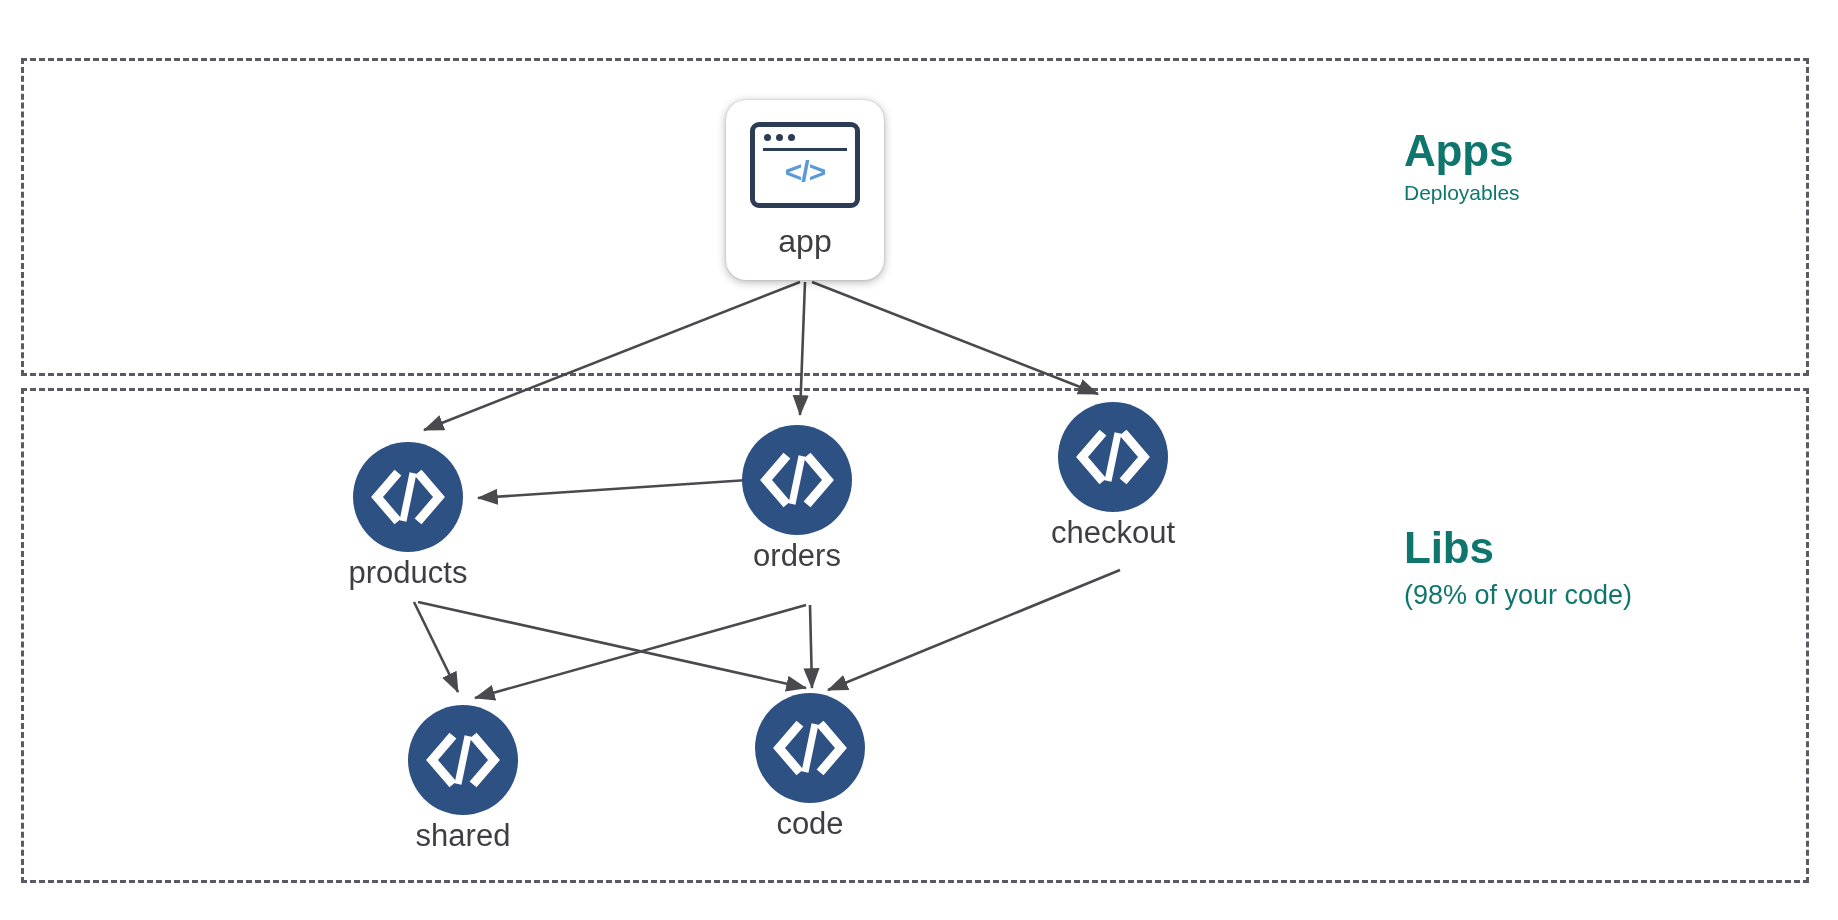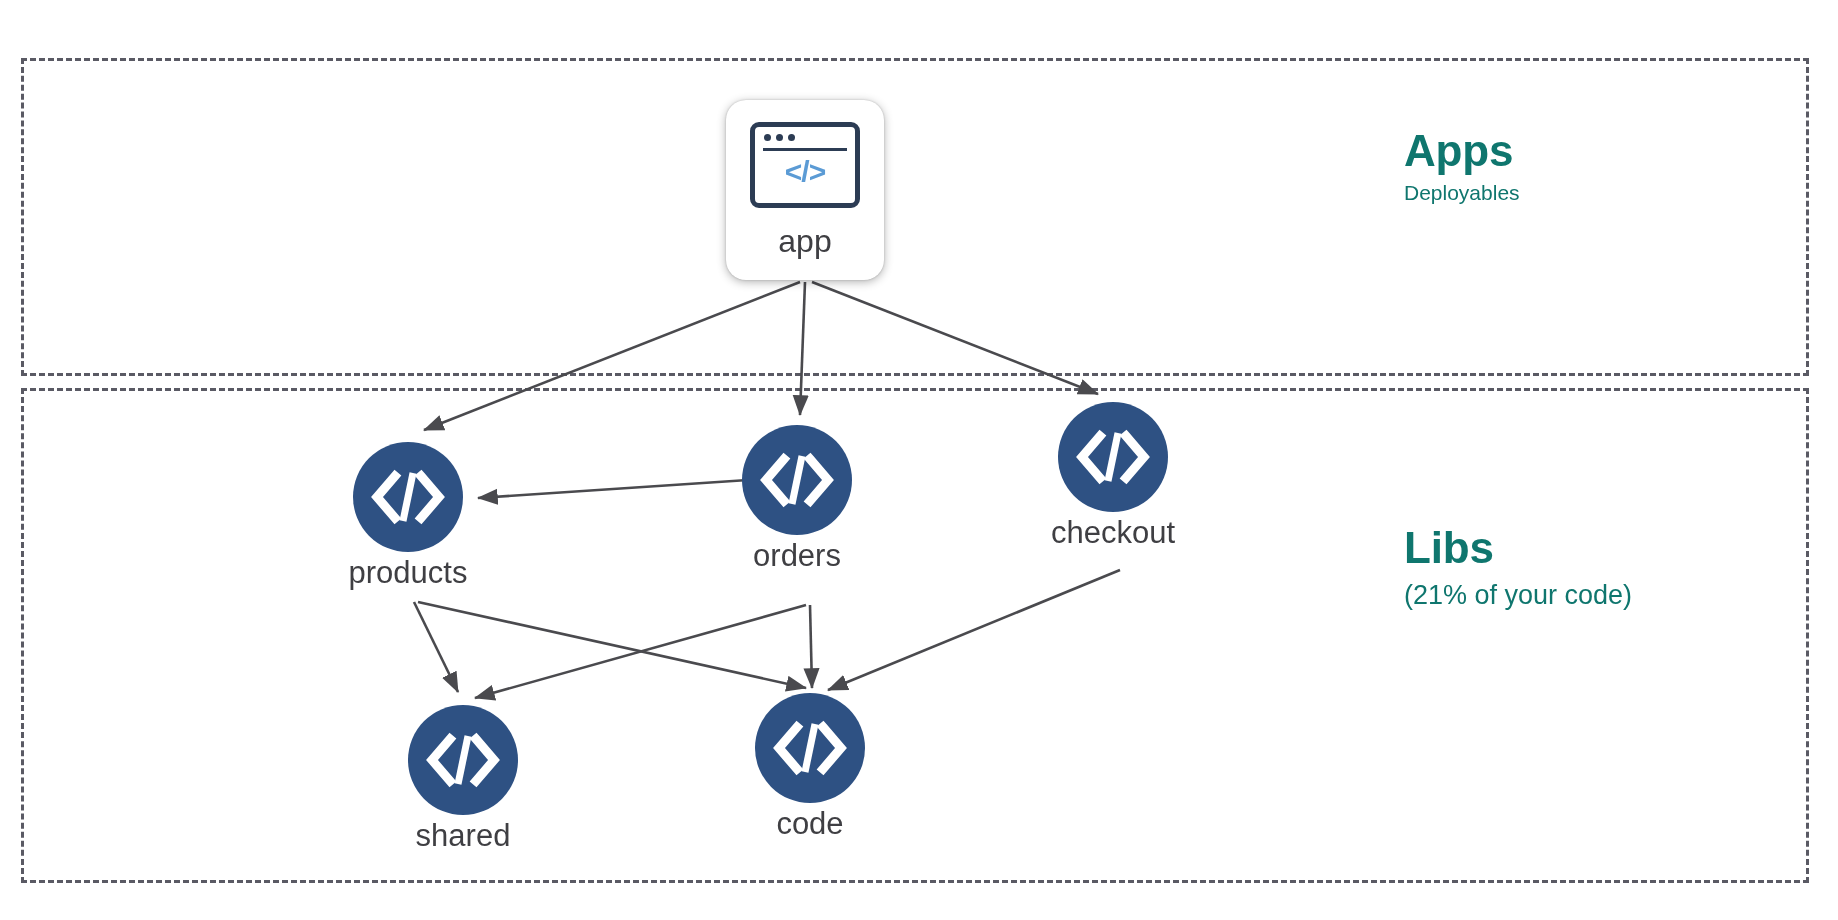--- a/index.html
+++ b/index.html
@@ -188,21 +188,21 @@
 
   <div class="zone" id="zone-apps"></div>
   <div class="zone" id="zone-libs"></div>
 
   <div class="zone-legend" id="legend-apps">
     <span class="legend-title">Apps</span>
     <span class="legend-sub">Deployables</span>
   </div>
   <div class="zone-legend small-sub" id="legend-libs">
     <span class="legend-title">Libs</span>
-    <span class="legend-sub">(21% of your code)</span>
+    <span class="legend-sub">(98% of your code)</span>
   </div>
 
   <svg id="edges" viewBox="0 0 1838 920">
     <defs>
       <marker id="arrowhead" markerWidth="9" markerHeight="9" refX="7.6" refY="3.1" orient="auto" markerUnits="strokeWidth">
         <path d="M0,0 L8,3.1 L0,6.2 z" fill="#4a4a4e"></path>
       </marker>
     </defs>
 
     <path class="edge-line" d="M 800,282 L 424,430" marker-end="url(#arrowhead)"></path>

